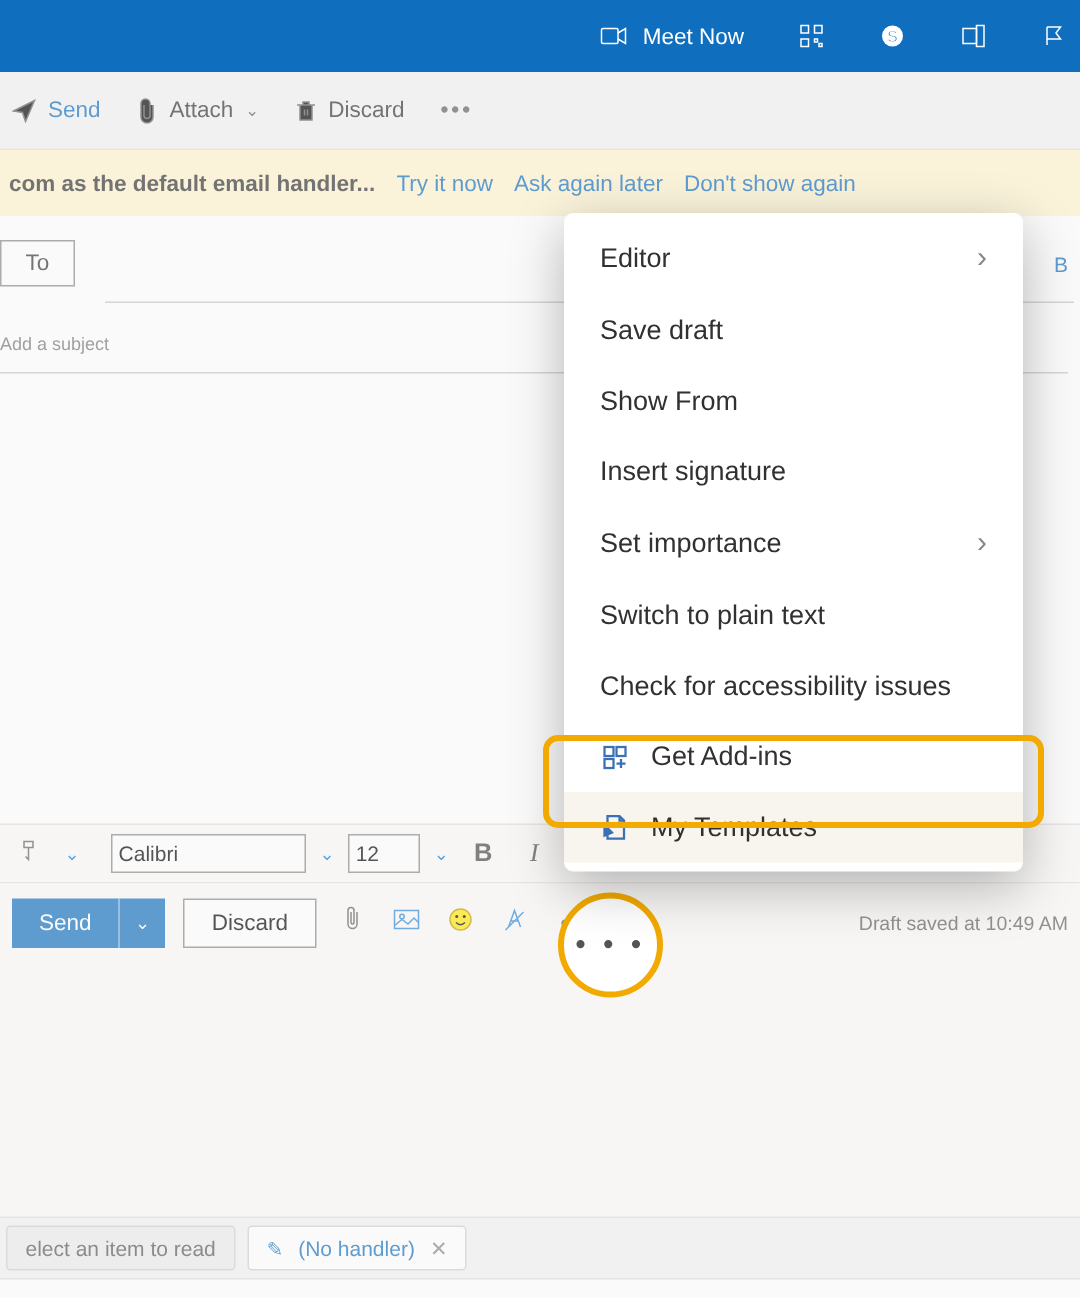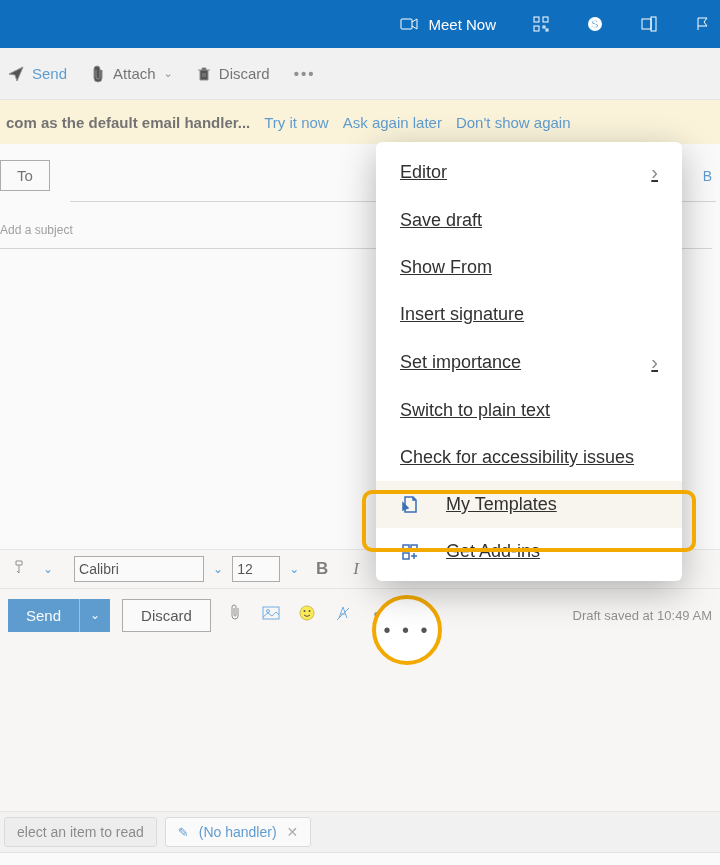--- a/index.html
+++ b/index.html
@@ -54,21 +54,21 @@
 
 .tab-strip { height: 42px; background: #f3f2f1; display: flex; align-items: center; padding: 0 4px; gap: 8px; border-top:1px solid #e1dfdd; border-bottom:1px solid #e1dfdd; }
 .tab { display: flex; align-items: center; gap: 10px; padding: 6px 12px; font-size: 14px; border:1px solid #d0d0d0; border-radius:3px; background:#faf9f8; }
 .tab.inactive { color: #555; background:#ececec;text-align:right; }
 .tab.active { color: #106ebe; background: #fff; }
 .tab .close { color: #888; cursor: pointer; font-size:14px; }
 .tab .pencil { font-size:13px; }
 
 
 .ctx-menu { position: absolute; left: 376px; top: 142px; width: 306px; background: #fff; border-radius: 6px; box-shadow: 0 10px 36px rgba(0,0,0,.28); padding: 6px 0; z-index: 50; }
-.ctx-item { display: flex; align-items: center; gap: 26px; padding: 13px 24px; font-size: 18px; color: #323130; cursor: pointer; position: relative; text-decoration: underline; }
+.ctx-item { display: flex; align-items: center; gap: 14px; padding: 13px 24px; font-size: 18px; color: #323130; cursor: pointer; position: relative; }
 .ctx-item.icon-item { padding-left: 24px; }
 .ctx-item .chev-r { margin-left: auto; font-size: 20px; color: #888; }
 .ctx-item.highlight { background: #f7f5ee; }
 .ctx-icon { width: 20px; height: 20px; display:inline-flex; align-items:center; justify-content:center; }
 
 
 .hl-ring-rect { position: absolute; border: 4px solid #f2a900; border-radius: 10px; z-index: 60; pointer-events: none; }
 .hl-ring-circ { position: absolute; border: 4px solid #f2a900; border-radius: 50%; background: #fff; z-index: 45; display:flex; align-items:center; justify-content:center; font-size:20px; letter-spacing:3px; color:#555; }
 .gray-overlay { position:absolute; left:0; top:48px; right:0; bottom:0; background:rgba(240,240,240,.35); z-index:5; pointer-events:none; }
 </style>
@@ -246,36 +246,36 @@
   <div class="ctx-item">
     <span>Set importance</span>
     <span class="chev-r">›</span>
   </div>
   <div class="ctx-item">
     <span>Switch to plain text</span>
   </div>
   <div class="ctx-item">
     <span>Check for accessibility issues</span>
   </div>
-  <div class="ctx-item icon-item highlight">
-    <span class="ctx-icon">
-      <svg width="18" height="20" viewBox="0 0 18 20" stroke="#3b6fb6" fill="none" stroke-width="1.5">
-          <path d="M4 2 H12 L15 5 V17 H4 Z M12 2 V5 H15"></path>
-          <path d="M2 8 L7 13 L2 15 Z" fill="#3b6fb6"></path>
-        </svg>
-    </span>
-    <span>My Templates</span>
-  </div>
   <div class="ctx-item icon-item">
     <span class="ctx-icon">
       <svg width="18" height="18" viewBox="0 0 18 18" stroke="#3b6fb6" fill="none" stroke-width="1.5">
           <rect x="2" y="2" width="6" height="6"></rect>
           <rect x="10" y="2" width="6" height="6"></rect>
           <rect x="2" y="10" width="6" height="6"></rect>
           <path d="M13 10 V16 M10 13 H16"></path>
         </svg>
     </span>
     <span>Get Add-ins</span>
   </div>
+  <div class="ctx-item icon-item highlight">
+    <span class="ctx-icon">
+      <svg width="18" height="20" viewBox="0 0 18 20" stroke="#3b6fb6" fill="none" stroke-width="1.5">
+          <path d="M4 2 H12 L15 5 V17 H4 Z M12 2 V5 H15"></path>
+          <path d="M2 8 L7 13 L2 15 Z" fill="#3b6fb6"></path>
+        </svg>
+    </span>
+    <span>My Templates</span>
+  </div>
 </div>
 
 <div class="hl-ring-rect" style="left:362px; top:490px; width:334px; height:62px;"></div>
 <div class="hl-ring-circ" style="left:372px; top:595px; width:70px; height:70px;">• • •</div>
 
 </body></html>

